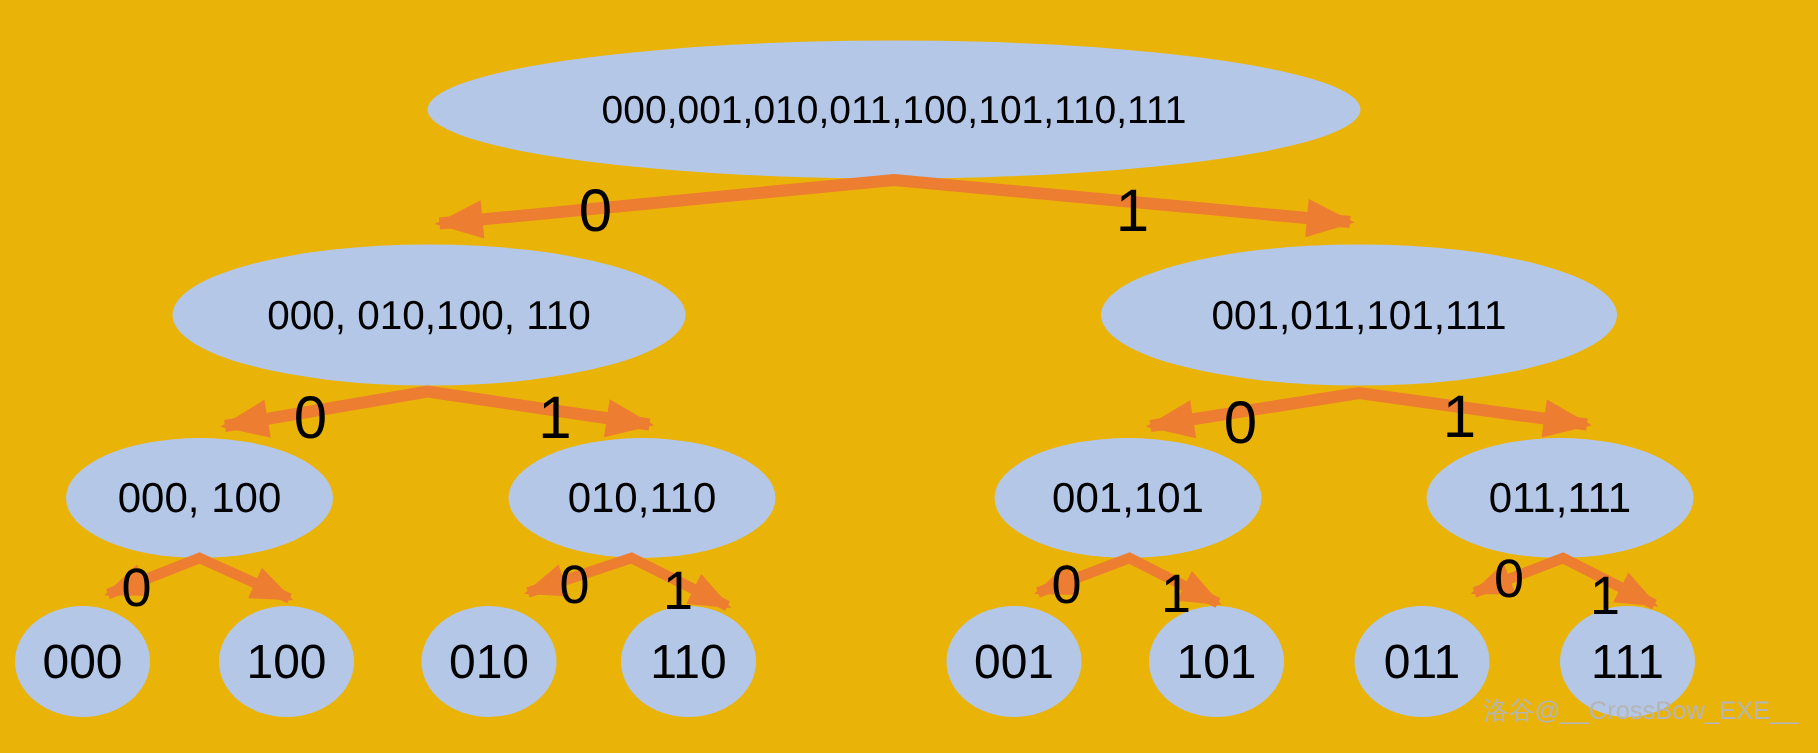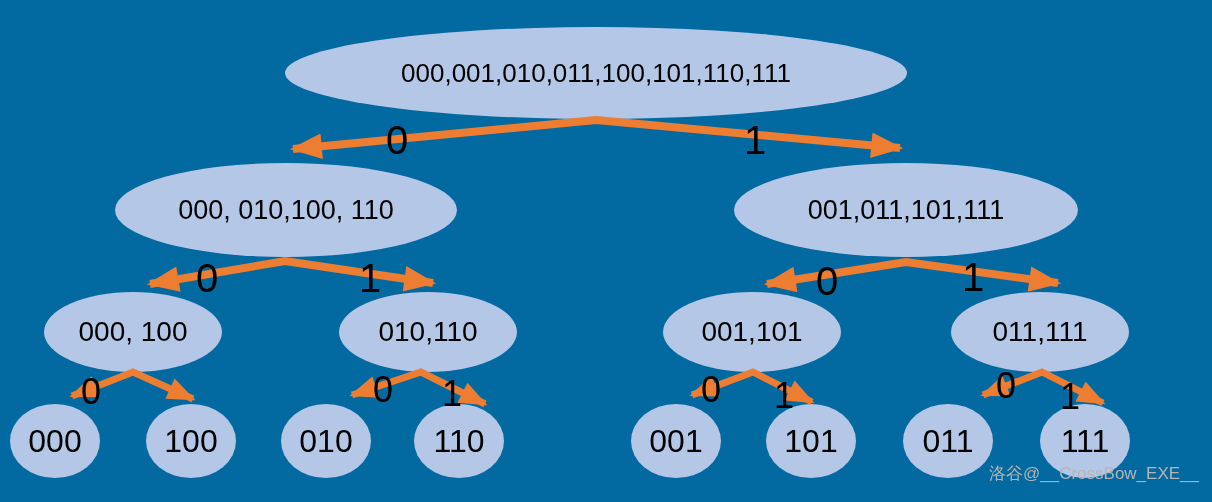--- a/index.html
+++ b/index.html
@@ -4,21 +4,21 @@
 <style>
   html, body {
     margin: 0;
     padding: 0;
     background: #ffffff;
   }
   .stage {
     position: relative;
     width: 1212px;
     height: 502px;
-    background: #0369a1;
+    background: #eab308;
     overflow: hidden;
   }
   svg text {
     font-family: "Liberation Sans", sans-serif;
     fill: #000000;
   }
   .t-node   { text-anchor: middle; }
   .t-root   { font-size: 26px; }
   .t-l2     { font-size: 27px; }
   .t-l3     { font-size: 28px; }

